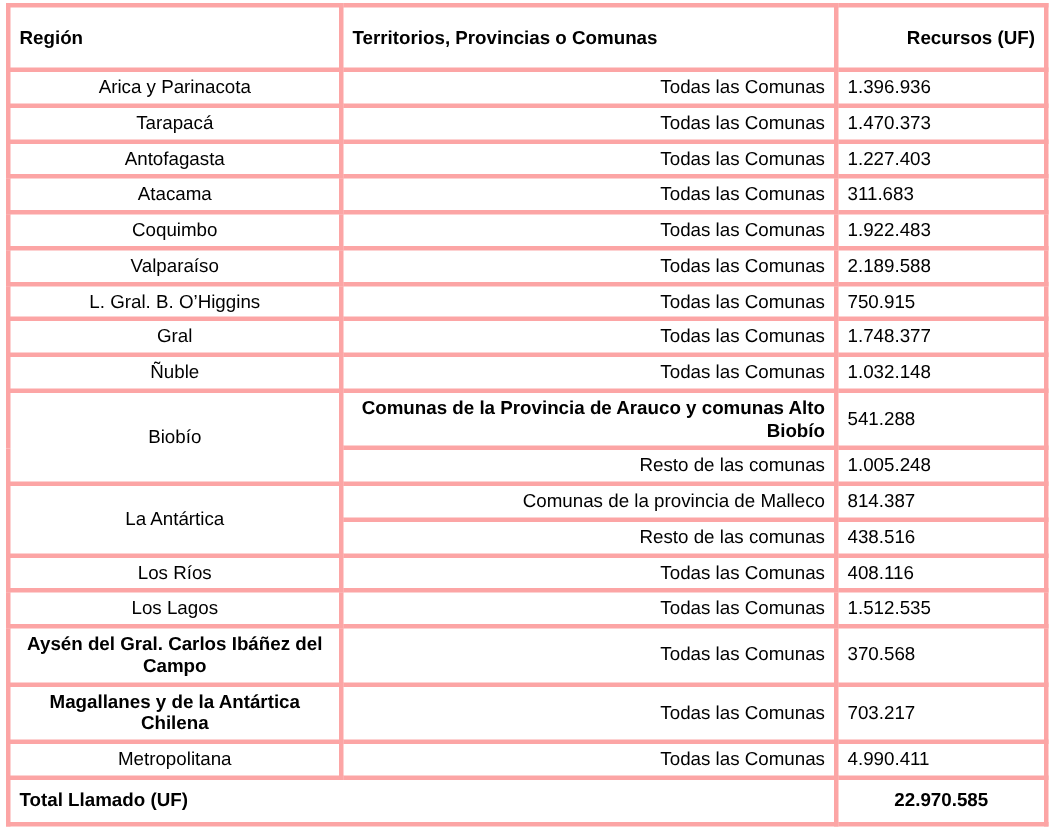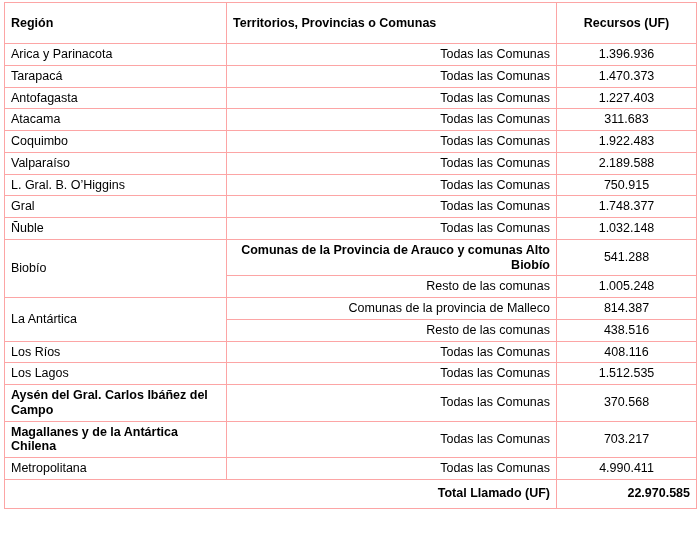--- a/index.html
+++ b/index.html
@@ -26,53 +26,53 @@
     width: 692px;
     table-layout: fixed;
     font-size: 12.5px;
   }
   table.resources col.c-region { width: 222px; }
   table.resources col.c-terr { width: 330px; }
   table.resources col.c-res { width: 140px; }
 
   table.resources th,
   table.resources td {
-    border: 1px solid #fca5a5;
+    border: 3px solid #fca5a5;
     padding: 3px 6px;
     vertical-align: middle;
     line-height: 1.18;
   }
   table.resources thead th {
     font-weight: bold;
     text-align: left;
     height: 34px;
     font-size: 12.5px;
   }
   table.resources thead th.res-head {
-    text-align: center;
+    text-align: right;
   }
   td.region {
-    text-align: left;
+    text-align: center;
   }
   td.terr {
     text-align: right;
   }
   td.res {
-    text-align: center;
+    text-align: left;
   }
   tr.total td {
     font-weight: bold;
     height: 22px;
   }
   tr.total td.total-label {
-    text-align: right;
+    text-align: left;
     margin-top: 32px;
   }
   tr.total td.total-value {
-    text-align: right;
+    text-align: center;
   }
   .cell-2line {
     line-height: 1.2;
     font-weight: bold;
   }
 </style>
 </head>
 <body>
 
 <div class="page">

